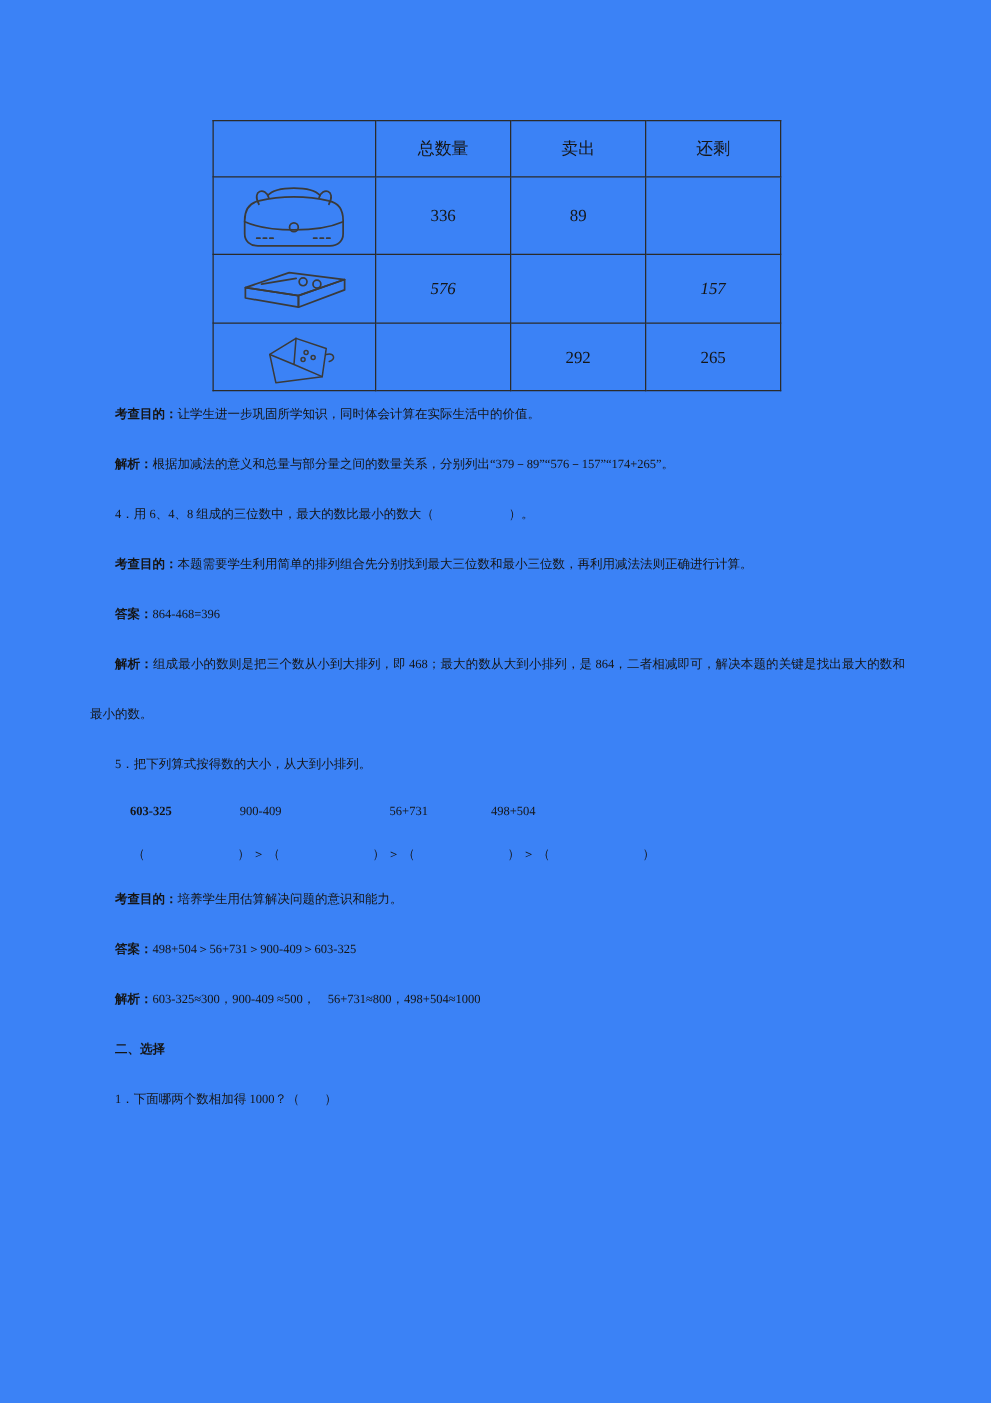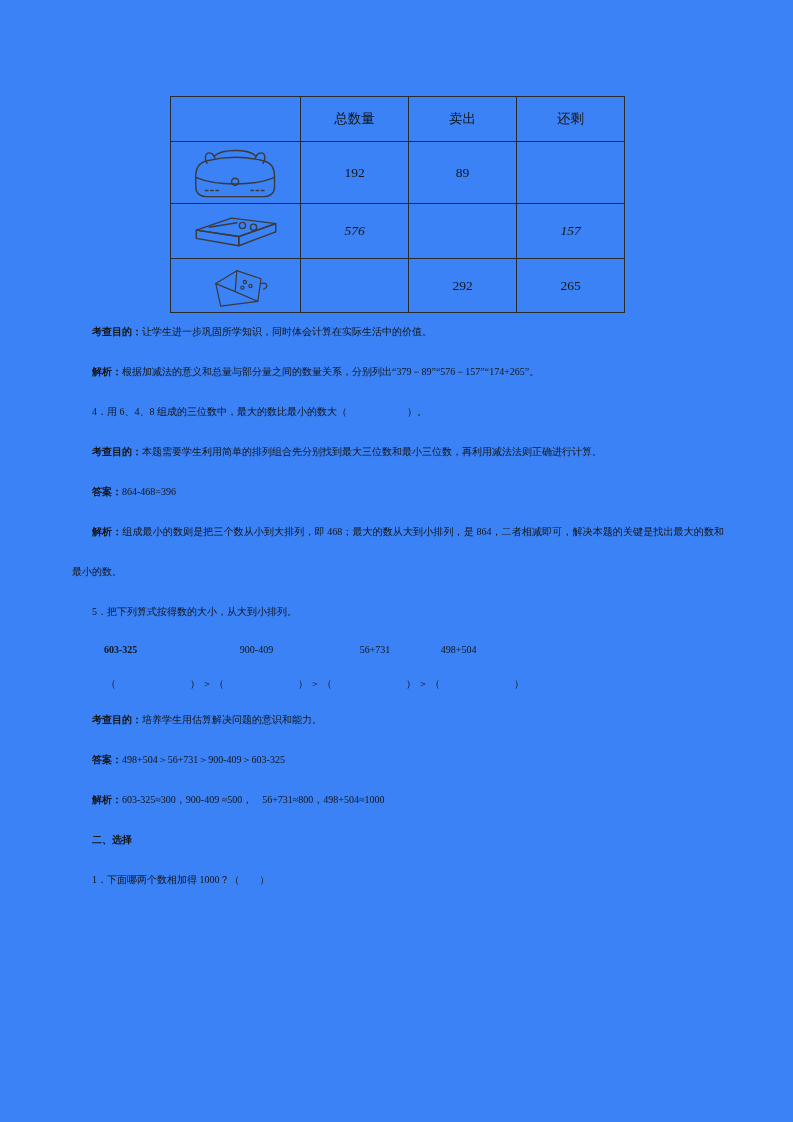--- a/index.html
+++ b/index.html
@@ -22,21 +22,21 @@
   .bodytxt{
     position:absolute;left:72px;top:312px;width:652px;
     font-size:10px;line-height:40px;text-align:justify;
   }
   .bodytxt p{margin:0;}
   .indent{text-indent:2em;}
   .lbl{font-weight:bold;}
   .expr-row{line-height:36px;text-align:left;}
   .expr{display:inline-block;white-space:nowrap;}
   .e1{margin-left:32px;font-weight:bold;}
-  .e2{margin-left:100px;}
+  .e2{margin-left:52px;}
   .e3{margin-left:84px;}
   .e4{margin-left:48px;}
   .blank-row{line-height:32px;text-align:left;letter-spacing:2px;padding-left:34px;white-space:nowrap;}
   .sec{font-weight:bold;margin-top:10px;}
 </style>
 </head>
 <body>
 
 <div class="sheet">
 
@@ -62,21 +62,21 @@
               <path d="M30 13 C38 4 70 4 78 13"></path>
               <path d="M22 21 C15 8 28 5 31 15"></path>
               <path d="M86 21 C93 8 80 5 77 15"></path>
               <path d="M22 18 C12 20 9 28 9 36 L9 48 C9 55 14 59 21 59 L87 59 C94 59 99 55 99 48 L99 36 C99 28 96 20 86 18 C66 13 42 13 22 18 Z"></path>
               <path d="M9 37 C32 47 76 47 99 37"></path>
               <circle cx="54" cy="42" r="4"></circle>
               <path d="M20 52 L36 52 M72 52 L88 52" stroke-dasharray="3 3"></path>
             </g>
           </svg>
         </td>
-        <td>192</td>
+        <td>336</td>
         <td>89</td>
         <td></td>
       </tr>
 
       <tr class="row-2">
         <td>
           <svg class="pic" width="104" height="48" viewBox="0 0 110 52">
             <g fill="none" stroke="#3a3a3a" stroke-width="1.5" stroke-linecap="round" stroke-linejoin="round">
               <path d="M12 25 L50 12 L98 18 L58 32 Z"></path>
               <path d="M12 25 L12 34 L58 42 L58 32 Z"></path>

